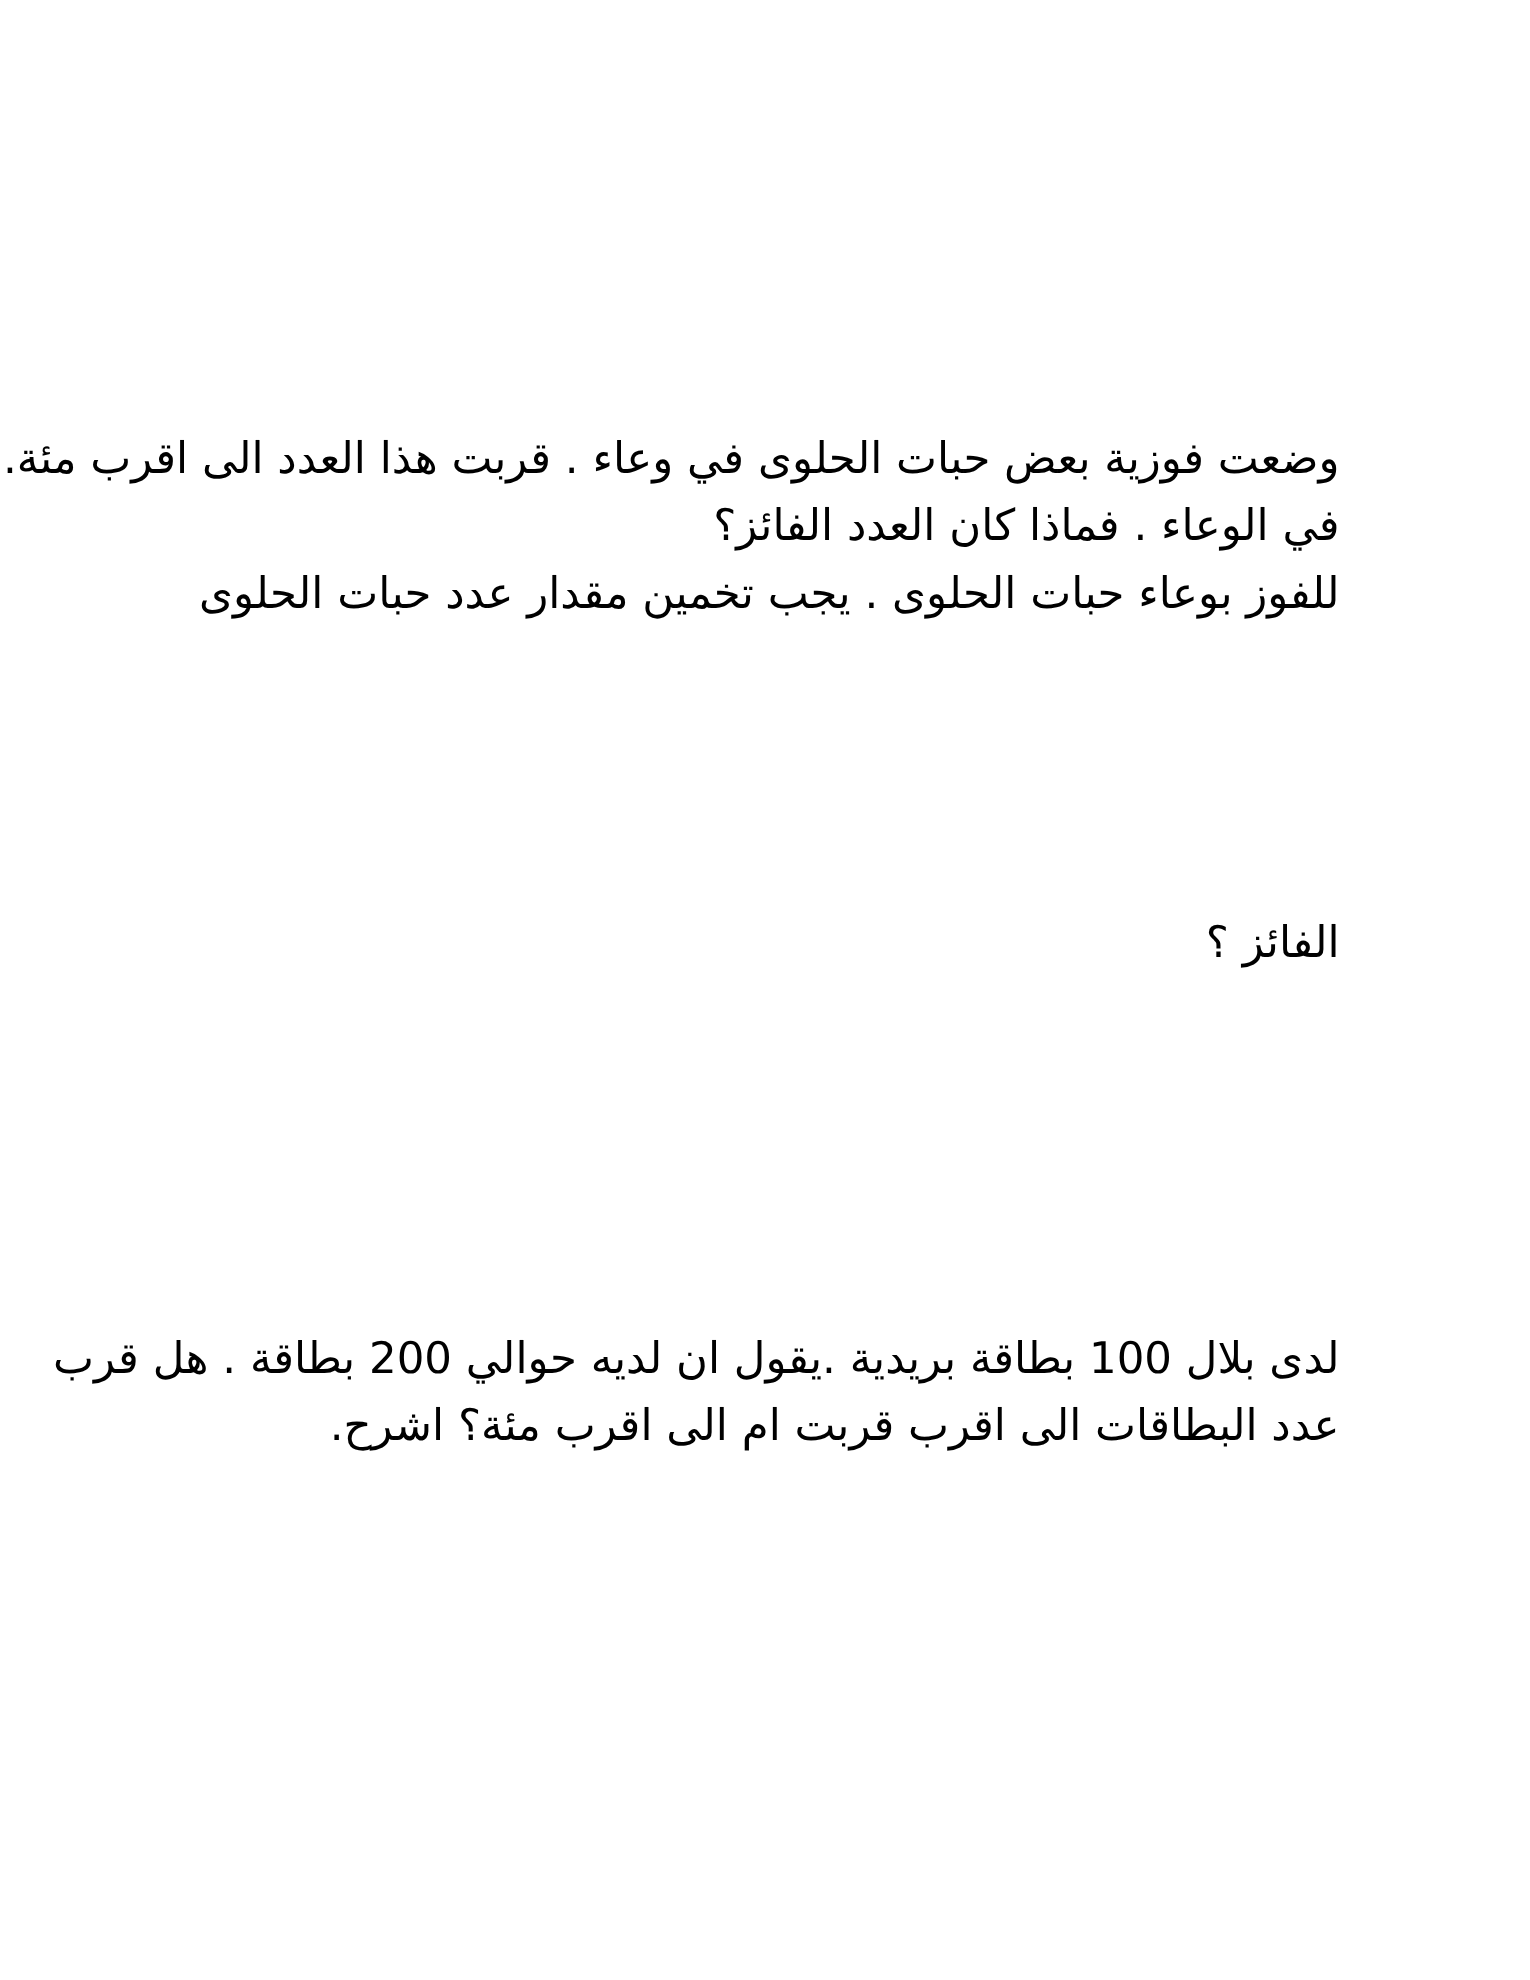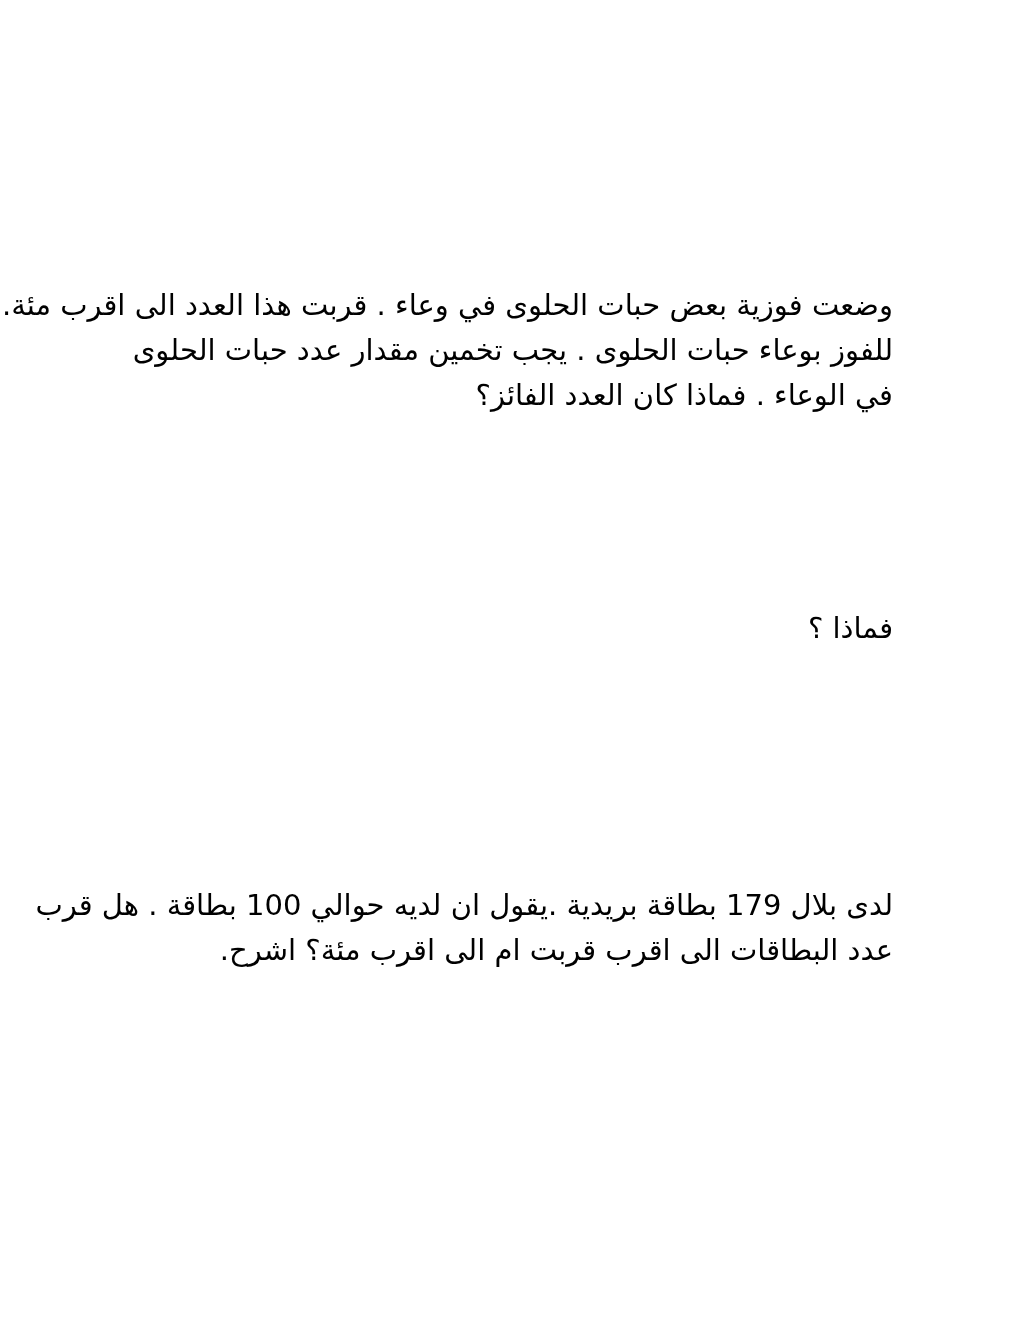--- a/index.html
+++ b/index.html
@@ -34,26 +34,26 @@
   .p2 { top: 606px; }
   .p3 { top: 883px; }
 </style>
 </head>
 <body>
 
 <div class="page">
 
   <div class="problem p1">
     <div class="line">وضعت فوزية بعض حبات الحلوى في وعاء . قربت هذا العدد الى اقرب مئة.</div>
+    <div class="line">في الوعاء . فماذا كان العدد الفائز؟</div>
     <div class="line">للفوز بوعاء حبات الحلوى . يجب تخمين مقدار عدد حبات الحلوى</div>
-    <div class="line">في الوعاء . فماذا كان العدد الفائز؟</div>
   </div>
 
   <div class="problem p2">
-    <div class="line">فماذا ؟</div>
+    <div class="line">الفائز ؟</div>
   </div>
 
   <div class="problem p3">
-    <div class="line">لدى بلال 179 بطاقة بريدية .يقول ان لديه حوالي 100 بطاقة . هل قرب</div>
+    <div class="line">لدى بلال 100 بطاقة بريدية .يقول ان لديه حوالي 200 بطاقة . هل قرب</div>
     <div class="line">عدد البطاقات الى اقرب قربت ام الى اقرب مئة؟ اشرح.</div>
   </div>
 
 </div>
 
 </body></html>

